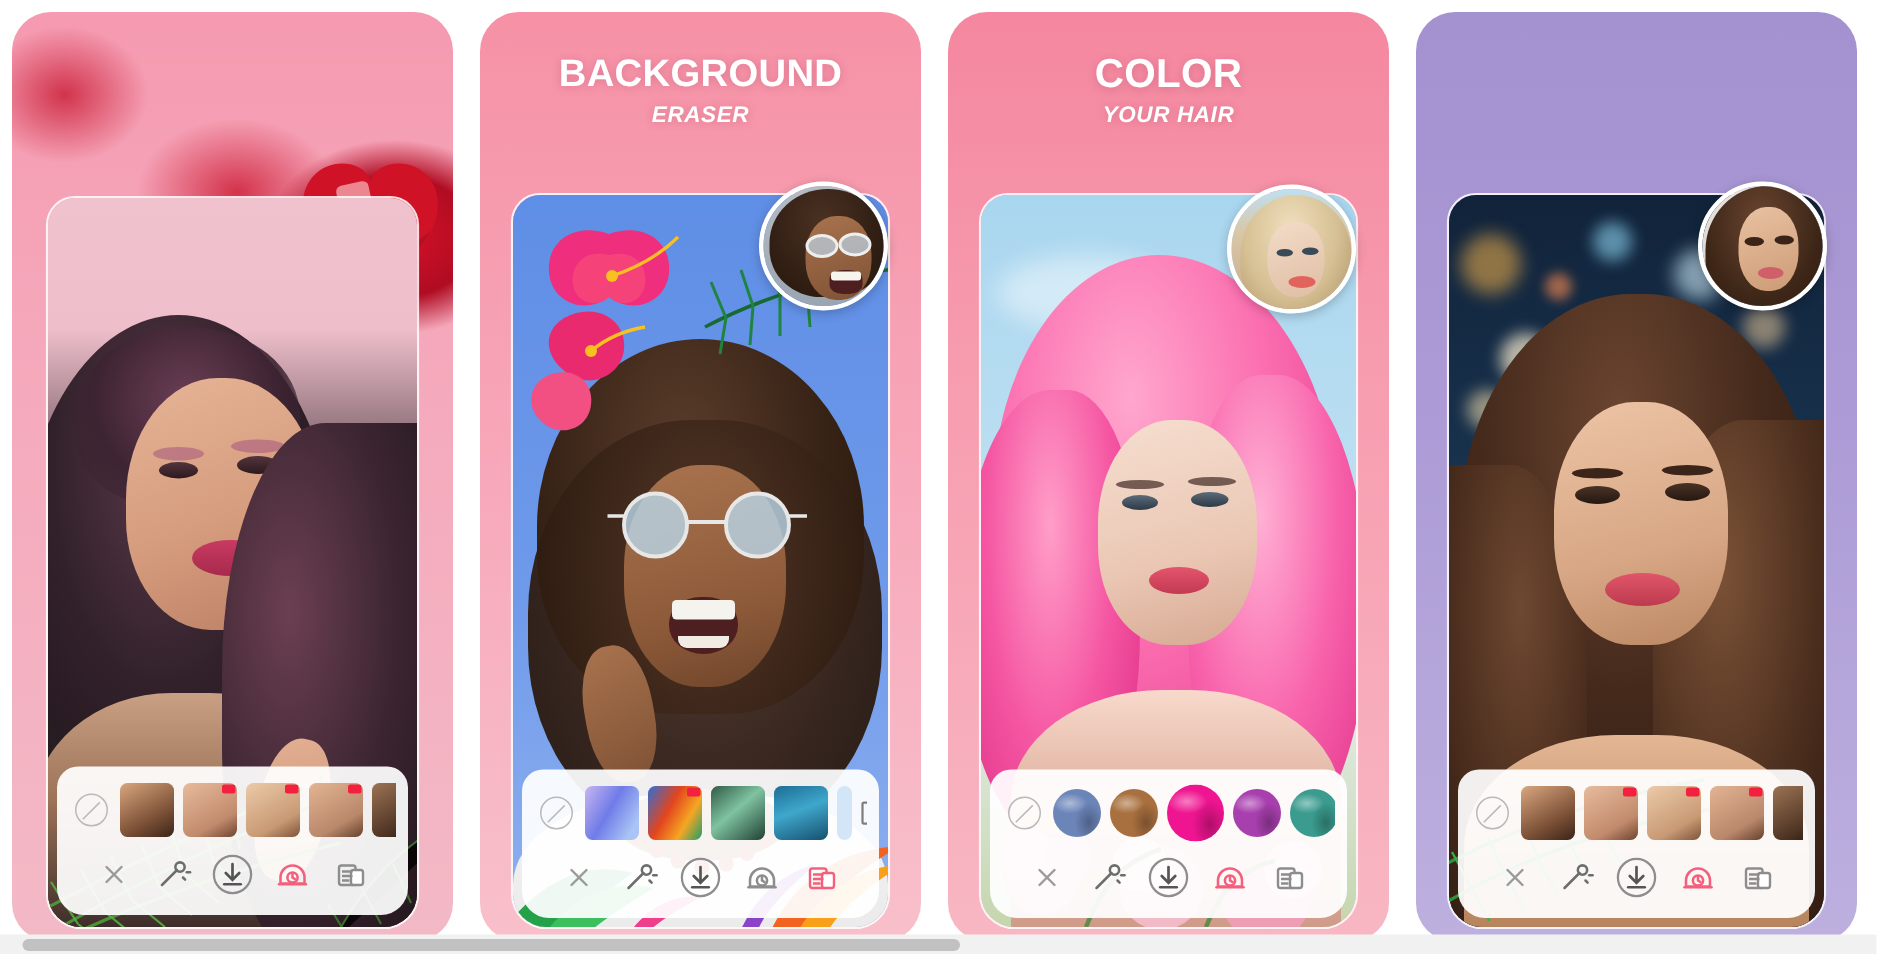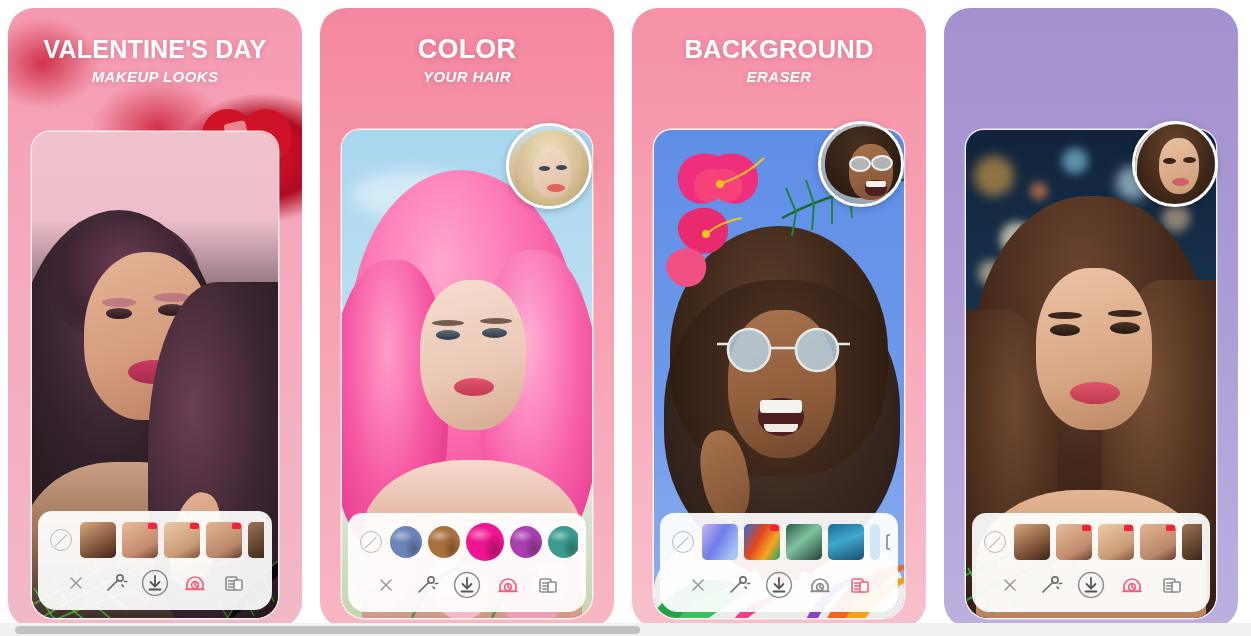--- a/index.html
+++ b/index.html
@@ -155,24 +155,20 @@
 
   <div class="panel panel1">
     <div class="backdrop bd-valentine"></div>
 
     <svg style="position:absolute;right:-4px;top:84px;width:118px;height:145px;z-index:2" viewBox="0 0 118 145">
       <path d="M59 140 L57 96" stroke="#c2102a" stroke-width="2" fill="none"></path>
       <path d="M59 98c-26-14-45-32-45-54 0-16 12-27 26-27 9 0 16 4 19 11 3-7 10-11 19-11 14 0 26 11 26 27 0 22-19 40-45 54z" fill="#cf1226"></path>
       <path d="M59 98c-18-10-33-22-40-36 12 10 26 18 40 24 14-6 28-14 40-24-7 14-22 26-40 36z" fill="#9e0c1d" opacity=".5"></path>
       <rect x="38" y="30" width="22" height="28" rx="4" fill="#f5adb5" opacity=".75" transform="rotate(-12 49 44)"></rect>
     </svg>
-    <div class="head">
-      <div class="t1">VALENTINE'S DAY</div>
-      <div class="t2">MAKEUP LOOKS</div>
-    </div>
 
     <div class="canvas">
       <div class="photo" style="background:linear-gradient(180deg,#f0c2cd 0%,#eebfcb 18%,#2b2025 48%,#241a1e 100%);">
 
         <div style="position:absolute;left:-18px;top:78px;width:210px;height:330px;border-radius:50% 50% 42% 46%;
              background:radial-gradient(ellipse at 45% 30%, #5b3a4a 0%, #32212b 45%, #1d1317 100%);"></div>
         <div style="position:absolute;left:18px;top:86px;width:150px;height:120px;border-radius:50% 50% 40% 40%;
              background:radial-gradient(ellipse at 50% 40%, #6e3f57 0%, #3c2331 60%, rgba(30,19,24,0) 100%);opacity:.9"></div>
 
         <div style="position:absolute;left:52px;top:120px;width:128px;height:168px;border-radius:48% 48% 44% 44%;
@@ -293,140 +289,20 @@
                   <rect x="14" y="11" width="8" height="10" rx="1.6" fill="#fff"></rect>
               <path d="M8 12 h7 M8 15 h7 M8 18 h5"></path>
                 </g>
               </svg>
           </div>
         </div>
       </div>
     </div>
   </div>
 
-  <div class="panel panel2">
-    <div class="backdrop bd-color"></div>
-    <div class="head">
-      <div class="t1">COLOR</div>
-      <div class="t2">YOUR HAIR</div>
-    </div>
-
-    <div class="canvas">
-      <div class="photo" style="background:linear-gradient(180deg,#a9d6ef 0%,#bcdff2 40%,#dfe9df 72%,#c5d6ae 100%);">
-
-        <div style="position:absolute;left:10px;top:40px;width:120px;height:50px;border-radius:50%;background:rgba(255,255,255,.45);filter:blur(8px)"></div>
-
-        <div style="position:absolute;left:8px;top:40px;width:230px;height:340px;border-radius:48% 52% 44% 46%;
-             background:radial-gradient(ellipse at 40% 28%, #ffa7cd 0%, #fb6fb0 45%, #e5328c 100%);"></div>
-        <div style="position:absolute;left:-14px;top:130px;width:120px;height:300px;border-radius:50% 40% 46% 50%;
-             background:radial-gradient(ellipse at 50% 30%, #ff9ec8 0%, #f濃56a2 50%, #dd2d86 100%);
-             background:radial-gradient(ellipse at 50% 30%, #ff9ec8 0%, #f556a2 50%, #dd2d86 100%);"></div>
-        <div style="position:absolute;right:-8px;top:120px;width:120px;height:310px;border-radius:40% 50% 50% 46%;
-             background:radial-gradient(ellipse at 40% 30%, #ffb0d4 0%, #f862ab 50%, #e0308a 100%);"></div>
-
-        <div style="position:absolute;left:78px;top:150px;width:106px;height:150px;border-radius:46% 46% 44% 44%;
-             background:linear-gradient(165deg,#f6ded0 0%,#eac7b4 60%,#d6a891 100%);"></div>
-        <div style="position:absolute;left:94px;top:200px;width:24px;height:10px;border-radius:50%;background:linear-gradient(180deg,#5c6b7a,#2d3a46)"></div>
-        <div style="position:absolute;left:140px;top:198px;width:25px;height:10px;border-radius:50%;background:linear-gradient(180deg,#5c6b7a,#2d3a46)"></div>
-        <div style="position:absolute;left:90px;top:190px;width:32px;height:6px;border-radius:50%;background:#3e2a24;opacity:.7"></div>
-        <div style="position:absolute;left:138px;top:188px;width:32px;height:6px;border-radius:50%;background:#3e2a24;opacity:.7"></div>
-        <div style="position:absolute;left:112px;top:248px;width:40px;height:18px;border-radius:50%;background:linear-gradient(180deg,#e4546d,#c23a52)"></div>
-
-        <div style="position:absolute;left:20px;top:330px;width:220px;height:160px;border-radius:46% 46% 0 0;
-             background:linear-gradient(180deg,#f7d9cb 0%,#e8bfae 30%,#cf9b88 100%);"></div>
-
-        <svg style="position:absolute;left:0;bottom:0;width:250px;height:130px" viewBox="0 0 250 130">
-          <g opacity=".95">
-            <circle cx="40" cy="96" r="26" fill="#f0aec1"></circle>
-              <circle cx="30" cy="82" r="18" fill="#f7c6d4"></circle>
-            <circle cx="58" cy="84" r="16" fill="#efa4ba"></circle>
-            <circle cx="120" cy="104" r="28" fill="#f3bccb"></circle>
-              <circle cx="106" cy="88" r="18" fill="#fbd6e0"></circle>
-            <circle cx="190" cy="110" r="30" fill="#ef9fb8"></circle>
-              <circle cx="208" cy="92" r="19" fill="#f9cbd9"></circle>
-            <path d="M70 130 C82 100 96 86 120 78" stroke="#5c8c4c" stroke-width="3" fill="none"></path>
-            <path d="M150 130 C160 104 176 90 196 86" stroke="#5c8c4c" stroke-width="3" fill="none"></path>
-          </g>
-        </svg>
-      </div>
-
-      <div class="toolbar">
-        <div class="swatch-row">
-          <div class="ban"></div>
-          <div class="circ" style="background:#6c85b9"></div>
-          <div class="circ" style="background:#a9703f"></div>
-          <div class="circ sel" style="background:#ef1490"></div>
-          <div class="circ" style="background:#a83fae"></div>
-          <div class="circ" style="background:#3a9b8e"></div>
-
-        </div>
-        <div class="icon-row">
-          <div class="ic">
-            <svg viewBox="0 0 28 28">
-                <g stroke="#9a9a9a" stroke-width="1.6" stroke-linecap="round">
-                  <path d="M9 9 L19 19"></path>
-                  <path d="M19 9 L9 19"></path>
-                </g>
-              </svg>
-          </div>
-          <div class="ic">
-            <svg viewBox="0 0 28 28">
-                <g stroke="#6d6d6d" stroke-width="1.7" stroke-linecap="round" fill="none">
-              <path d="M7 21 L17 11"></path>
-                  <circle cx="19" cy="9" r="3.1"></circle>
-                  <path d="M23.5 12.5 h2.2"></path>
-                  <path d="M21 16 l1.4 1.4"></path>
-                </g>
-              </svg>
-          </div>
-          <div class="ic" style="width:30px;height:30px">
-            <svg viewBox="0 0 30 30">
-                <circle cx="15" cy="15" r="12.4" fill="none" stroke="#8d8d8d" stroke-width="1.5"></circle>
-              <g stroke="#555" stroke-width="1.8" stroke-linecap="round" fill="none">
-                  <path d="M15 8 V18"></path>
-                  <path d="M10.5 14 L15 18.5 L19.5 14"></path>
-                  <path d="M9.5 21.5 H20.5"></path>
-                </g>
-              </svg>
-          </div>
-          <div class="ic">
-            <svg viewBox="0 0 28 28">
-                <g fill="none" stroke="#f4607c" stroke-width="1.7" stroke-linecap="round">
-              <path d="M6 20 v-4 a8 8 0 0 1 16 0 v4 z"></path>
-                  <path d="M5 20.5 H23"></path>
-                  <circle cx="14" cy="16" r="3.4"></circle>
-                  <path d="M14 13.8 v2.2 l1.6 1"></path>
-                </g>
-              </svg>
-          </div>
-          <div class="ic">
-            <svg viewBox="0 0 28 28">
-                <g fill="none" stroke="#8d8d8d" stroke-width="1.6">
-              <rect x="6" y="8" width="11" height="13" rx="1.6"></rect>
-                  <rect x="14" y="11" width="8" height="10" rx="1.6" fill="#fff"></rect>
-              <path d="M8 12 h7 M8 15 h7 M8 18 h5"></path>
-                </g>
-              </svg>
-          </div>
-        </div>
-      </div>
-    </div>
-
-    <div class="avatar">
-      <div class="av-in" style="background:linear-gradient(180deg,#bfe0f2 0%,#d8c8a8 35%,#c9a98a 100%)"></div>
-      <div style="position:absolute;left:6px;top:4px;width:74px;height:80px;border-radius:50% 50% 40% 40%;
-           background:radial-gradient(ellipse at 45% 30%, #efe0bd 0%, #d6bf93 55%, #a98f65 100%)"></div>
-      <div style="position:absolute;left:24px;top:22px;width:38px;height:50px;border-radius:46%;
-           background:linear-gradient(160deg,#f3dcc8,#dfbda3)"></div>
-      <div style="position:absolute;left:30px;top:40px;width:11px;height:5px;border-radius:50%;background:#3a4a58"></div>
-      <div style="position:absolute;left:47px;top:39px;width:11px;height:5px;border-radius:50%;background:#3a4a58"></div>
-      <div style="position:absolute;left:38px;top:58px;width:18px;height:8px;border-radius:50%;background:#e0635c"></div>
-    </div>
-  </div>
-
   <div class="panel panel3">
     <div class="backdrop bd-bg"></div>
     <div class="head">
       <div class="t1">BACKGROUND</div>
       <div class="t2">ERASER</div>
     </div>
 
     <div class="canvas">
       <div class="photo" style="background:linear-gradient(180deg,#5f8ee6 0%,#6f9aea 55%,#8fb0ef 100%);">
 
@@ -594,20 +470,140 @@
            background:radial-gradient(ellipse at 45% 30%, #4a3122 0%, #2d1c11 70%)"></div>
       <div style="position:absolute;left:28px;top:20px;width:44px;height:56px;border-radius:46%;
            background:linear-gradient(160deg,#a9734e,#7e5134)"></div>
       <div style="position:absolute;left:28px;top:32px;width:22px;height:16px;border-radius:50%;border:2px solid #eee;background:rgba(190,215,232,.7)"></div>
       <div style="position:absolute;left:50px;top:31px;width:22px;height:16px;border-radius:50%;border:2px solid #eee;background:rgba(190,215,232,.7)"></div>
       <div style="position:absolute;left:44px;top:56px;width:22px;height:16px;border-radius:40%;background:#4d1f21"></div>
       <div style="position:absolute;left:45px;top:57px;width:20px;height:6px;border-radius:2px;background:#f7f4ee"></div>
     </div>
   </div>
 
+  <div class="panel panel2">
+    <div class="backdrop bd-color"></div>
+    <div class="head">
+      <div class="t1">COLOR</div>
+      <div class="t2">YOUR HAIR</div>
+    </div>
+
+    <div class="canvas">
+      <div class="photo" style="background:linear-gradient(180deg,#a9d6ef 0%,#bcdff2 40%,#dfe9df 72%,#c5d6ae 100%);">
+
+        <div style="position:absolute;left:10px;top:40px;width:120px;height:50px;border-radius:50%;background:rgba(255,255,255,.45);filter:blur(8px)"></div>
+
+        <div style="position:absolute;left:8px;top:40px;width:230px;height:340px;border-radius:48% 52% 44% 46%;
+             background:radial-gradient(ellipse at 40% 28%, #ffa7cd 0%, #fb6fb0 45%, #e5328c 100%);"></div>
+        <div style="position:absolute;left:-14px;top:130px;width:120px;height:300px;border-radius:50% 40% 46% 50%;
+             background:radial-gradient(ellipse at 50% 30%, #ff9ec8 0%, #f濃56a2 50%, #dd2d86 100%);
+             background:radial-gradient(ellipse at 50% 30%, #ff9ec8 0%, #f556a2 50%, #dd2d86 100%);"></div>
+        <div style="position:absolute;right:-8px;top:120px;width:120px;height:310px;border-radius:40% 50% 50% 46%;
+             background:radial-gradient(ellipse at 40% 30%, #ffb0d4 0%, #f862ab 50%, #e0308a 100%);"></div>
+
+        <div style="position:absolute;left:78px;top:150px;width:106px;height:150px;border-radius:46% 46% 44% 44%;
+             background:linear-gradient(165deg,#f6ded0 0%,#eac7b4 60%,#d6a891 100%);"></div>
+        <div style="position:absolute;left:94px;top:200px;width:24px;height:10px;border-radius:50%;background:linear-gradient(180deg,#5c6b7a,#2d3a46)"></div>
+        <div style="position:absolute;left:140px;top:198px;width:25px;height:10px;border-radius:50%;background:linear-gradient(180deg,#5c6b7a,#2d3a46)"></div>
+        <div style="position:absolute;left:90px;top:190px;width:32px;height:6px;border-radius:50%;background:#3e2a24;opacity:.7"></div>
+        <div style="position:absolute;left:138px;top:188px;width:32px;height:6px;border-radius:50%;background:#3e2a24;opacity:.7"></div>
+        <div style="position:absolute;left:112px;top:248px;width:40px;height:18px;border-radius:50%;background:linear-gradient(180deg,#e4546d,#c23a52)"></div>
+
+        <div style="position:absolute;left:20px;top:330px;width:220px;height:160px;border-radius:46% 46% 0 0;
+             background:linear-gradient(180deg,#f7d9cb 0%,#e8bfae 30%,#cf9b88 100%);"></div>
+
+        <svg style="position:absolute;left:0;bottom:0;width:250px;height:130px" viewBox="0 0 250 130">
+          <g opacity=".95">
+            <circle cx="40" cy="96" r="26" fill="#f0aec1"></circle>
+              <circle cx="30" cy="82" r="18" fill="#f7c6d4"></circle>
+            <circle cx="58" cy="84" r="16" fill="#efa4ba"></circle>
+            <circle cx="120" cy="104" r="28" fill="#f3bccb"></circle>
+              <circle cx="106" cy="88" r="18" fill="#fbd6e0"></circle>
+            <circle cx="190" cy="110" r="30" fill="#ef9fb8"></circle>
+              <circle cx="208" cy="92" r="19" fill="#f9cbd9"></circle>
+            <path d="M70 130 C82 100 96 86 120 78" stroke="#5c8c4c" stroke-width="3" fill="none"></path>
+            <path d="M150 130 C160 104 176 90 196 86" stroke="#5c8c4c" stroke-width="3" fill="none"></path>
+          </g>
+        </svg>
+      </div>
+
+      <div class="toolbar">
+        <div class="swatch-row">
+          <div class="ban"></div>
+          <div class="circ" style="background:#6c85b9"></div>
+          <div class="circ" style="background:#a9703f"></div>
+          <div class="circ sel" style="background:#ef1490"></div>
+          <div class="circ" style="background:#a83fae"></div>
+          <div class="circ" style="background:#3a9b8e"></div>
+
+        </div>
+        <div class="icon-row">
+          <div class="ic">
+            <svg viewBox="0 0 28 28">
+                <g stroke="#9a9a9a" stroke-width="1.6" stroke-linecap="round">
+                  <path d="M9 9 L19 19"></path>
+                  <path d="M19 9 L9 19"></path>
+                </g>
+              </svg>
+          </div>
+          <div class="ic">
+            <svg viewBox="0 0 28 28">
+                <g stroke="#6d6d6d" stroke-width="1.7" stroke-linecap="round" fill="none">
+              <path d="M7 21 L17 11"></path>
+                  <circle cx="19" cy="9" r="3.1"></circle>
+                  <path d="M23.5 12.5 h2.2"></path>
+                  <path d="M21 16 l1.4 1.4"></path>
+                </g>
+              </svg>
+          </div>
+          <div class="ic" style="width:30px;height:30px">
+            <svg viewBox="0 0 30 30">
+                <circle cx="15" cy="15" r="12.4" fill="none" stroke="#8d8d8d" stroke-width="1.5"></circle>
+              <g stroke="#555" stroke-width="1.8" stroke-linecap="round" fill="none">
+                  <path d="M15 8 V18"></path>
+                  <path d="M10.5 14 L15 18.5 L19.5 14"></path>
+                  <path d="M9.5 21.5 H20.5"></path>
+                </g>
+              </svg>
+          </div>
+          <div class="ic">
+            <svg viewBox="0 0 28 28">
+                <g fill="none" stroke="#f4607c" stroke-width="1.7" stroke-linecap="round">
+              <path d="M6 20 v-4 a8 8 0 0 1 16 0 v4 z"></path>
+                  <path d="M5 20.5 H23"></path>
+                  <circle cx="14" cy="16" r="3.4"></circle>
+                  <path d="M14 13.8 v2.2 l1.6 1"></path>
+                </g>
+              </svg>
+          </div>
+          <div class="ic">
+            <svg viewBox="0 0 28 28">
+                <g fill="none" stroke="#8d8d8d" stroke-width="1.6">
+              <rect x="6" y="8" width="11" height="13" rx="1.6"></rect>
+                  <rect x="14" y="11" width="8" height="10" rx="1.6" fill="#fff"></rect>
+              <path d="M8 12 h7 M8 15 h7 M8 18 h5"></path>
+                </g>
+              </svg>
+          </div>
+        </div>
+      </div>
+    </div>
+
+    <div class="avatar">
+      <div class="av-in" style="background:linear-gradient(180deg,#bfe0f2 0%,#d8c8a8 35%,#c9a98a 100%)"></div>
+      <div style="position:absolute;left:6px;top:4px;width:74px;height:80px;border-radius:50% 50% 40% 40%;
+           background:radial-gradient(ellipse at 45% 30%, #efe0bd 0%, #d6bf93 55%, #a98f65 100%)"></div>
+      <div style="position:absolute;left:24px;top:22px;width:38px;height:50px;border-radius:46%;
+           background:linear-gradient(160deg,#f3dcc8,#dfbda3)"></div>
+      <div style="position:absolute;left:30px;top:40px;width:11px;height:5px;border-radius:50%;background:#3a4a58"></div>
+      <div style="position:absolute;left:47px;top:39px;width:11px;height:5px;border-radius:50%;background:#3a4a58"></div>
+      <div style="position:absolute;left:38px;top:58px;width:18px;height:8px;border-radius:50%;background:#e0635c"></div>
+    </div>
+  </div>
+
   <div class="panel panel4">
     <div class="backdrop bd-makeup"></div>
 
     <div class="canvas">
       <div class="photo" style="background:linear-gradient(180deg,#11233a 0%,#17314c 35%,#2d3b4e 70%,#3b3b42 100%);">
 
         <div style="position:absolute;left:8px;top:26px;width:40px;height:40px;border-radius:50%;background:#f7b44b;opacity:.55;filter:blur(6px)"></div>
         <div style="position:absolute;left:34px;top:92px;width:34px;height:34px;border-radius:50%;background:#fff1d2;opacity:.7;filter:blur(5px)"></div>
         <div style="position:absolute;left:12px;top:130px;width:26px;height:26px;border-radius:50%;background:#ffe6b0;opacity:.55;filter:blur(5px)"></div>
         <div style="position:absolute;left:96px;top:18px;width:26px;height:26px;border-radius:50%;background:#8fd8f5;opacity:.6;filter:blur(5px)"></div>

